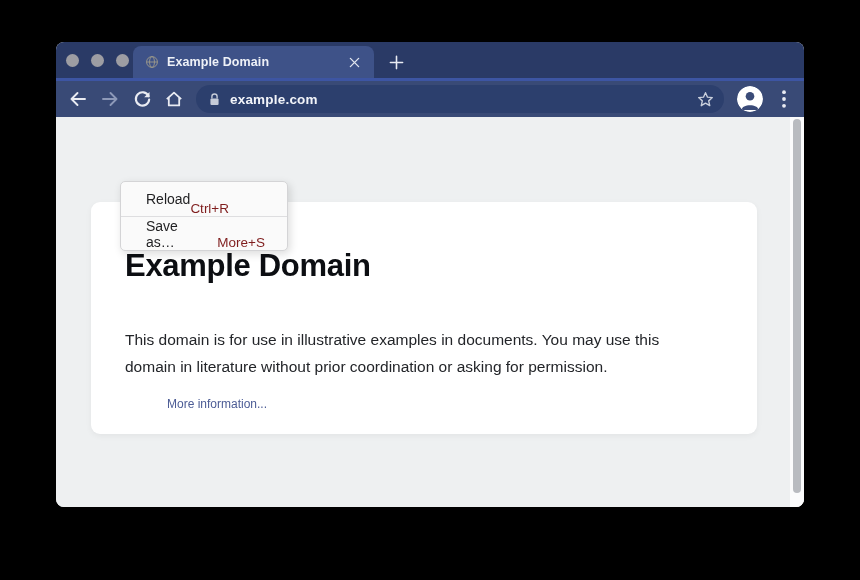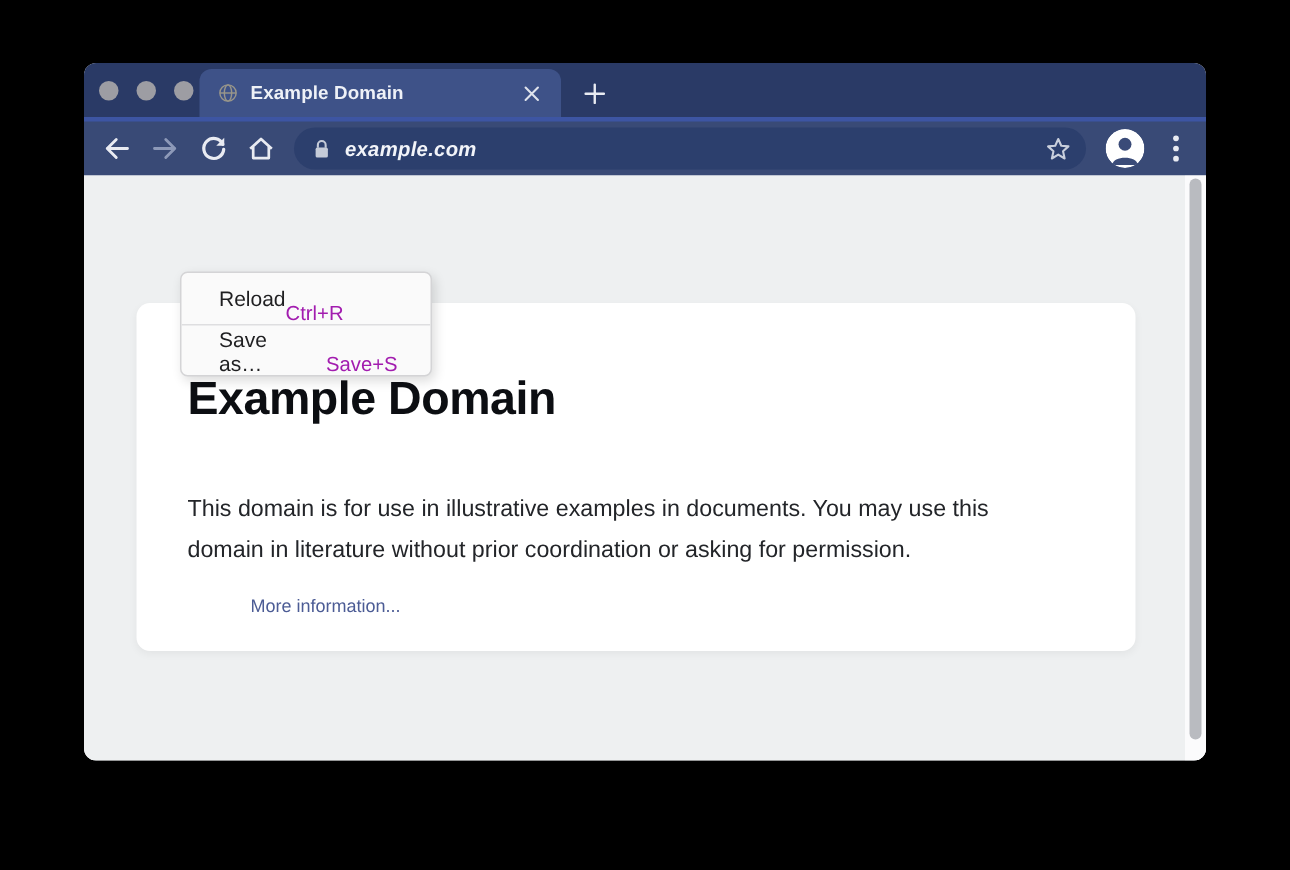--- a/index.html
+++ b/index.html
@@ -31,21 +31,21 @@
   .toolbar { position:relative; height:39px; flex:0 0 39px; background:#394a76;
              border-top:3px solid #3d55a3;
              display:flex; align-items:center; }
   .nav-btn { width:28px; height:28px; display:flex; align-items:center; justify-content:center;
              border-radius:50%; flex:0 0 auto; }
   .nav-btn.back    { margin-left:8px; }
   .nav-btn.forward { margin-left:4px; }
   .nav-btn.reload  { margin-left:4px; }
   .nav-btn.home    { margin-left:4px; }
   .omnibox { margin-left:8px; width:528px; height:28px; background:#2c3f6d;
-             border-radius:14px; display:flex; align-items:center; padding:0 10px 0 12px;font-style:italic; }
+             border-radius:14px; display:flex; align-items:center; padding:0 10px 0 12px; }
   .omnibox .lock { flex:0 0 auto; margin-right:9px; display:flex; }
   .omnibox .url { color:#f2f4f9; font-size:13.5px; font-weight:600; letter-spacing:.2px;
                   flex:1 1 auto; white-space:nowrap; overflow:hidden; }
   .omnibox .star { flex:0 0 auto; display:flex; margin-left:8px; }
   .avatar-wrap { margin-left:13px; width:26px; height:26px; border-radius:50%;
                  overflow:hidden; flex:0 0 auto; }
   .kebab { margin-left:11px; width:20px; height:26px; display:flex; align-items:center;
            justify-content:center; flex:0 0 auto; }
 
   
@@ -61,21 +61,21 @@
                color:#4c5c95; text-decoration:none; cursor:pointer;margin-left:42px; }
 
   
   .context-menu { position:absolute; left:64px; top:64px; width:168px;
                   background:#fafafa; border:1px solid #d4d4d6; border-radius:5px;
                   box-shadow:2px 3px 8px rgba(0,0,0,0.14); overflow:hidden; z-index:5; }
   .menu-item { height:34px; display:flex; align-items:center; justify-content:flex-start;
                padding:0 22px 0 25px; cursor:default; }
   .menu-item + .menu-item { border-top:1px solid #dedee0;gap:10px; }
   .menu-label { font-size:14px; color:#1f1f21; }
-  .menu-shortcut { font-size:13.5px; color:#a21caf;margin-top:18px; }
+  .menu-shortcut { font-size:13.5px; color:#7f1d1d;margin-top:18px; }
 
   
   .scrollbar-track { position:absolute; right:0; top:0; width:14px; height:100%;
                      background:#fbfbfc; }
   .scrollbar-thumb { position:absolute; right:3px; top:2px; width:8px; height:374px;
                      border-radius:4px; background:#b9bbc0; }
 
   svg { display:block; }
 </style>
 </head>
@@ -178,21 +178,21 @@
         <a class="page-link">More information...</a>
       </div>
 
       <div class="context-menu">
         <div class="menu-item">
           <span class="menu-label">Reload</span>
           <span class="menu-shortcut">Ctrl+R</span>
         </div>
         <div class="menu-item">
           <span class="menu-label">Save as…</span>
-          <span class="menu-shortcut">Save+S</span>
+          <span class="menu-shortcut">More+S</span>
         </div>
       </div>
 
       <div class="scrollbar-track">
         <div class="scrollbar-thumb"></div>
       </div>
 
     </div>
   </div>
 </div>

